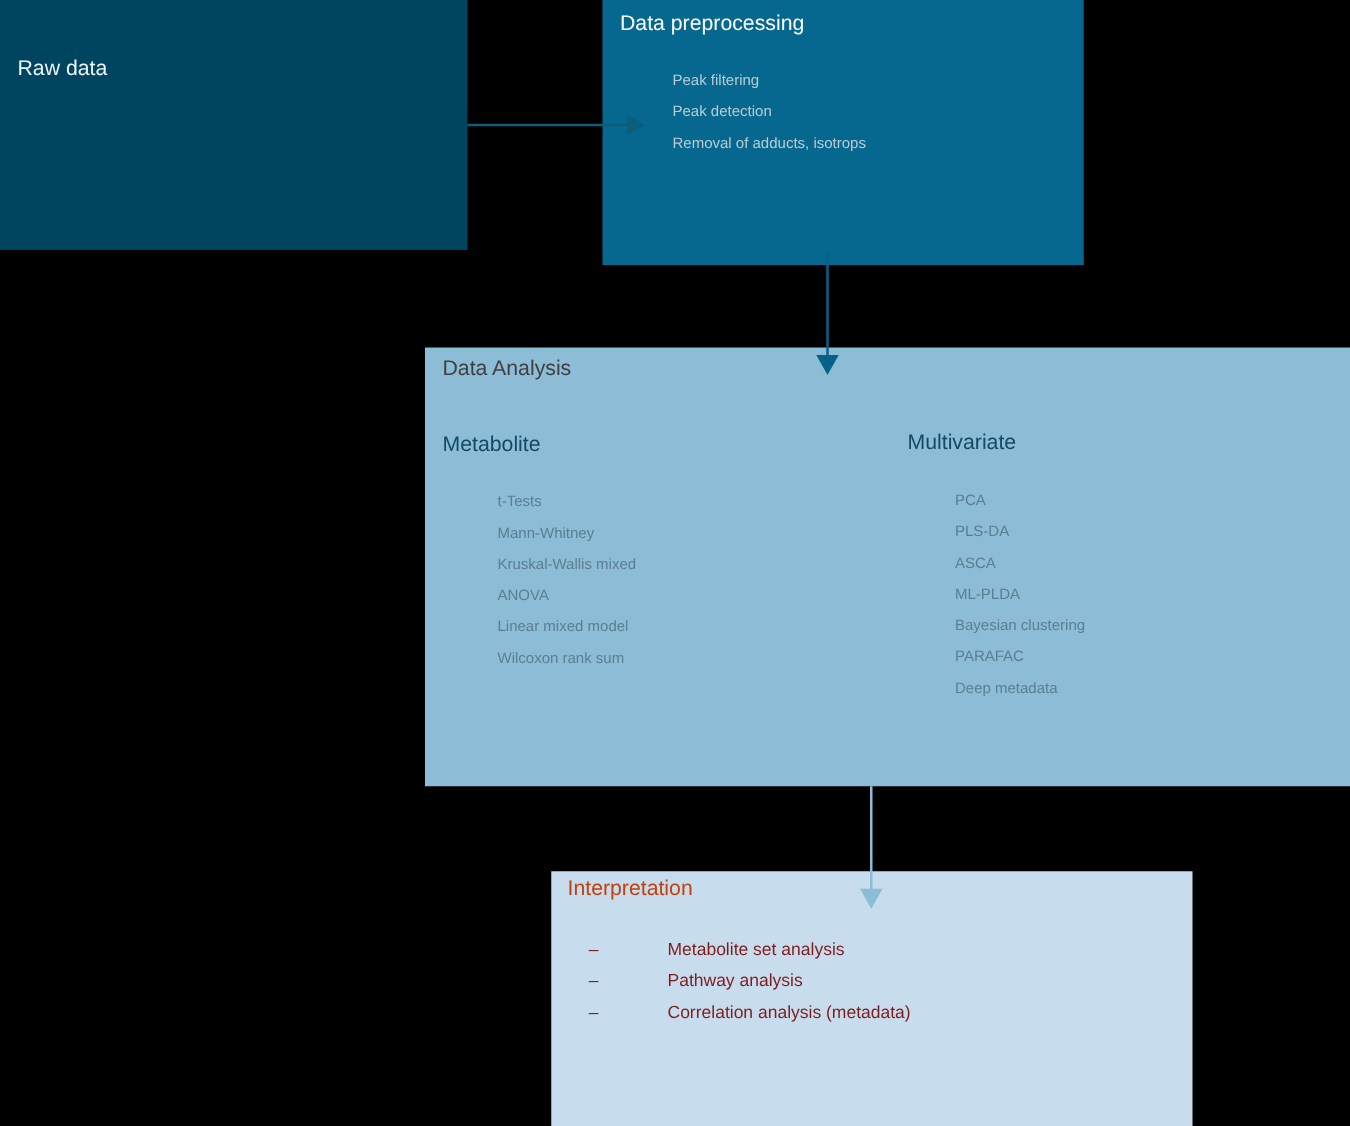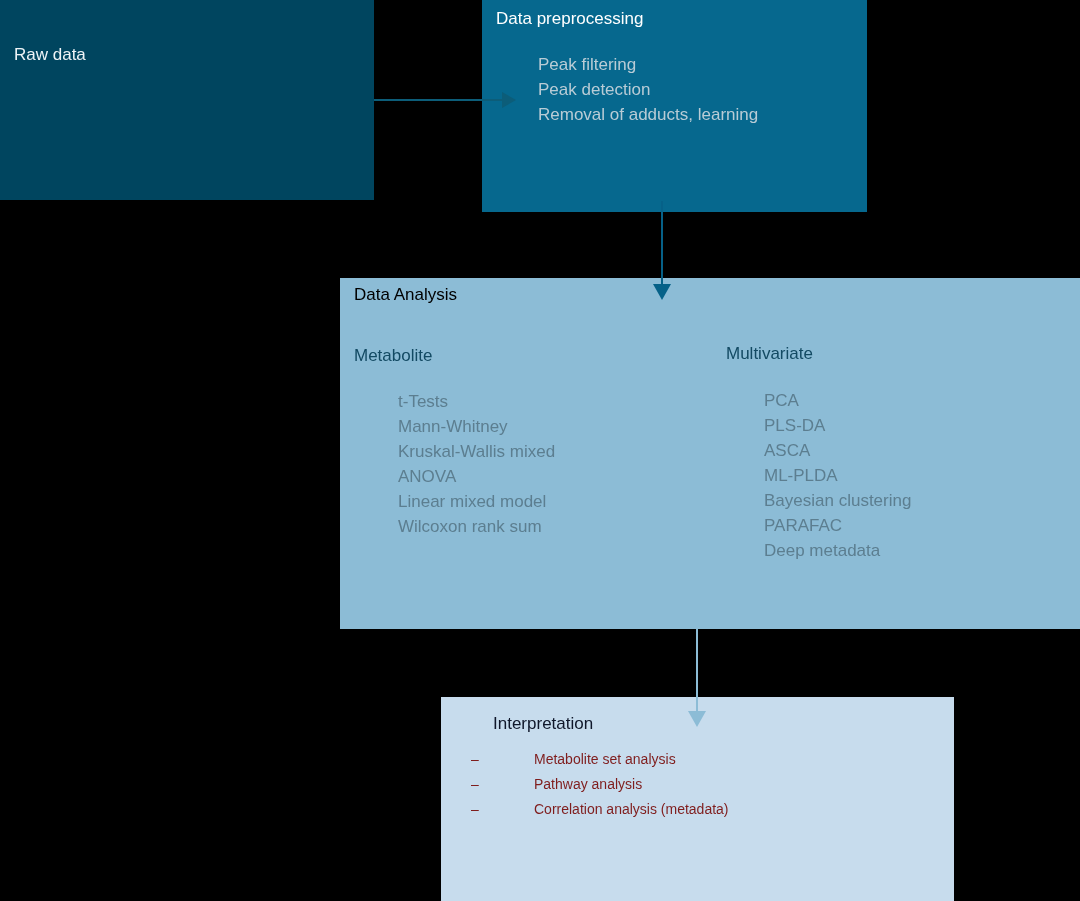--- a/index.html
+++ b/index.html
@@ -22,21 +22,21 @@
 
   .box-title {
     position: absolute;
     font-size: 17px;
     line-height: 20px;
     white-space: nowrap;
   }
 
   .item-list {
     position: absolute;
-    font-size: 17px;
+    font-size: 12px;
     line-height: 25px;
     white-space: nowrap;
   }
   .item-list .item { display: block; }
 
   
   #raw-data-box {
     left: 0px; top: 0px;
     width: 374px; height: 200px;
     background: #00455f;
@@ -63,44 +63,43 @@
   }
 
   
   #analysis-box {
     left: 340px; top: 278px;
     width: 740px; height: 351px;
     background: #8cbcd6;
   }
   #analysis-box .box-title {
     left: 14px; top: 7px;
-    color: #000000;
+    color: #404040;
   }
   .sub-head {
     position: absolute;
     font-size: 17px;
     line-height: 20px;
     color: #134a63;
     white-space: nowrap;
   }
   #univariate-heading { left: 14px; top: 68px; }
   #multivariate-heading { left: 386px; top: 66px; }
   #univariate-list { left: 58px; top: 111px; color: #5c7e90; }
   #multivariate-list { left: 424px; top: 110px; color: #5c7e90; }
 
   
   #interpretation-box {
     left: 441px; top: 697px;
     width: 513px; height: 204px;
     background: #c7dced;
   }
   #interpretation-box .box-title {
-    left: 13px; top: 17px;
-    color: #0f172a;
-    margin-left: 39px;
+    left: 13px; top: 4px;
+    color: #c2410c;
   }
   #interpretation-list {
     position: absolute;
     left: 30px; top: 50px;
     font-size: 14px;
     line-height: 25px;
     color: #7f1d1d;
   }
   #interpretation-list .dash-row {
     display: block;
@@ -163,21 +162,21 @@
 
   <div class="box" id="raw-data-box">
     <div class="box-title">Raw data</div>
   </div>
 
   <div class="box" id="preprocessing-box">
     <div class="box-title">Data preprocessing</div>
     <div class="item-list" id="preprocessing-list">
         <span class="item">Peak filtering</span>
         <span class="item">Peak detection</span>
-        <span class="item">Removal of adducts, learning</span>
+        <span class="item">Removal of adducts, isotrops</span>
       </div>
   </div>
 
   <div class="box" id="analysis-box">
     <div class="box-title">Data Analysis</div>
 
     <div class="sub-head" id="univariate-heading">Metabolite</div>
     <div class="item-list" id="univariate-list">
         <span class="item">t-Tests</span>
         <span class="item">Mann-Whitney</span>

